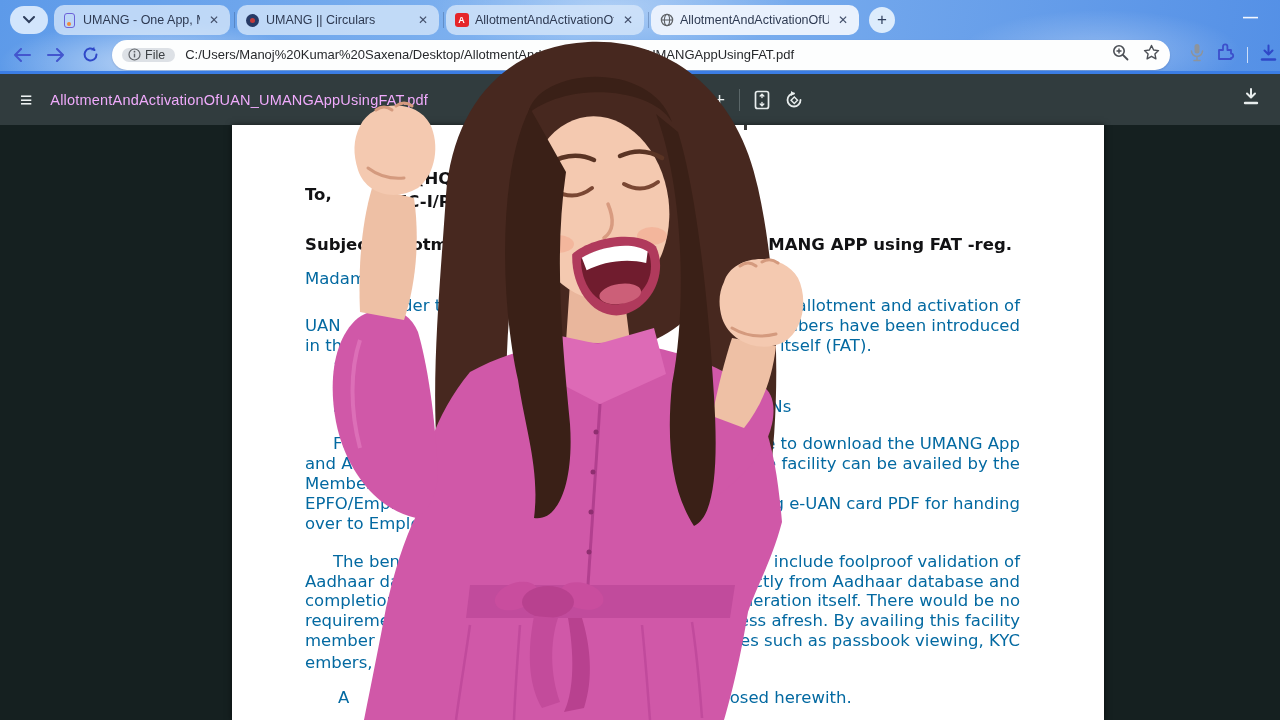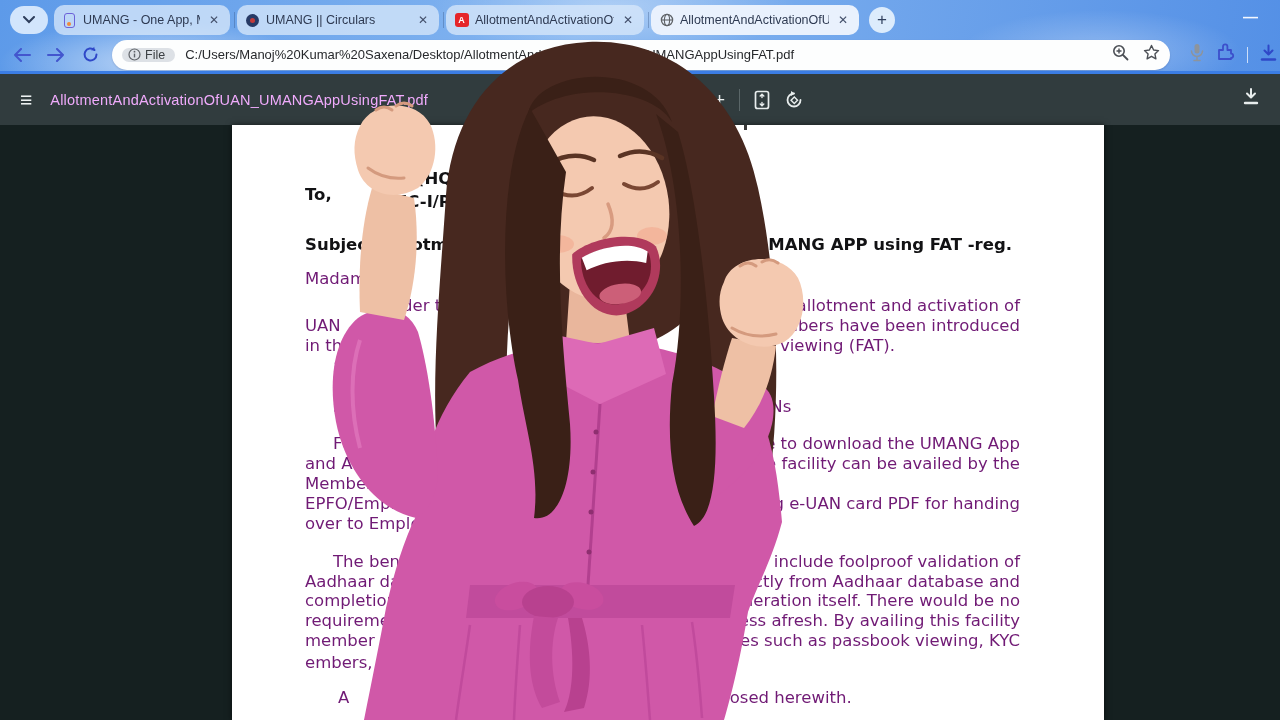--- a/index.html
+++ b/index.html
@@ -58,21 +58,21 @@
   .zoomplus{color:#eef2f2;font-size:19px;margin-left:14px}
   .pdfsep{width:1px;height:22px;background:#5a6668;margin-left:14px}
   .pdfbar .ic{margin-left:14px;display:flex;align-items:center}
   .pdfdl{position:absolute;right:20px;top:13px}
 
   
   .viewer{position:absolute;left:0;top:125px;width:1280px;height:595px;background:#152020}
   .page{position:absolute;left:232px;top:125px;width:872px;height:595px;background:#ffffff;
     box-shadow:0 0 6px rgba(0,0,0,.6);z-index:20}
   .docfrag{position:absolute;font-family:"DejaVu Sans",sans-serif;font-size:16.5px;line-height:20px;
-    color:#701a75;white-space:nowrap}
+    color:#0369a1;white-space:nowrap}
   .docfrag.b{font-weight:bold;color:#121214}
   .artifact{position:absolute;width:3px;height:5px;background:#3a3a3a;top:0}
 
   
   .woman{position:absolute;left:320px;top:40px;width:500px;height:680px;z-index:50}
 </style>
 </head>
 <body>
 
 <div class="chrome-top">
@@ -233,21 +233,21 @@
     <span class="docfrag b" style="top: 110px; left: 73px;">Subject: Allotment</span>
     <span class="docfrag b" style="top: 110px; right: 92px;">gh UMANG APP using FAT -reg.</span>
     <span class="docfrag" style="top: 144px; left: 73px;">Madam</span>
     <span class="docfrag" style="top: 171px; left: 170px;">der to</span>
     <span class="docfrag" style="top: 171px; right: 84px;">allotment and activation of</span>
     <span class="docfrag" style="top: 191px; left: 73px; text-align: right;">UAN</span>
     <span class="docfrag" style="top: 191px; left: 123px;">robust</span>
     <span class="docfrag" style="top: 191px; right: 84px;">embers have been introduced</span>
     <span class="docfrag" style="top: 211px; left: 73px;">in th</span>
     <span class="docfrag" style="top: 211px; left: 140px;">G A</span>
-    <span class="docfrag" style="top: 211px; left: 548px;">viewing (FAT).</span>
+    <span class="docfrag" style="top: 211px; left: 548px;">itself (FAT).</span>
     <span class="docfrag" style="top: 234px; left: 101px;">1</span>
     <span class="docfrag" style="top: 253px; left: 101px;">2</span>
     <span class="docfrag" style="top: 272px; left: 101px;">3</span>
     <span class="docfrag" style="top: 272px; left: 515px;">UANs</span>
     <span class="docfrag" style="top: 309px; left: 101px;">Fo</span>
     <span class="docfrag" style="top: 309px; right: 84px;">be to download the UMANG App</span>
     <span class="docfrag" style="top: 329px; left: 73px;">and Aadhaar Fac</span>
     <span class="docfrag" style="top: 329px; right: 84px;">e facility can be availed by the</span>
     <span class="docfrag" style="top: 349px; left: 73px;">Members them</span>
     <span class="docfrag" style="top: 369px; left: 73px;">EPFO/Employers</span>

